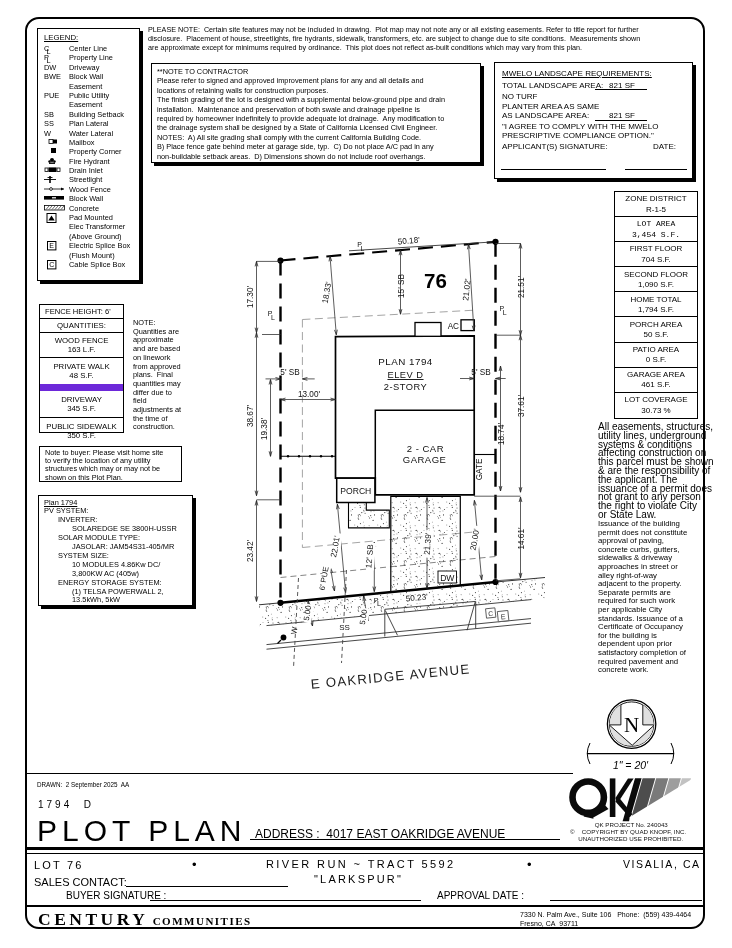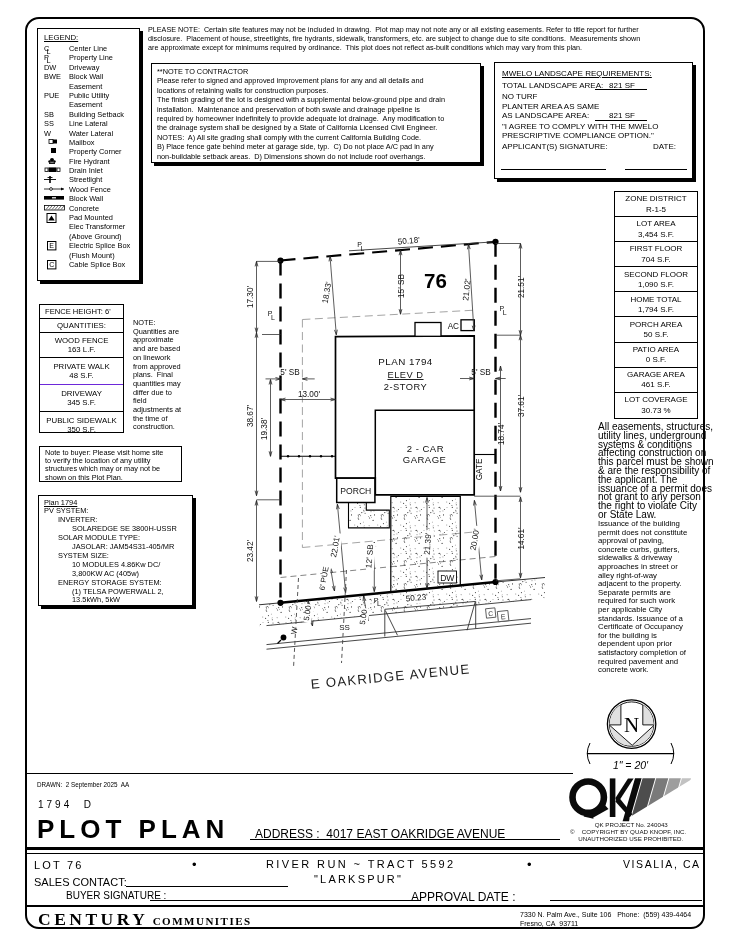--- a/index.html
+++ b/index.html
@@ -56,21 +56,21 @@
   <div class="abs" style="left:6px;top:4px;text-decoration:underline;font-size:7.8px;">LEGEND:</div>
   <div id="leg" class="abs" style="left:6px;top:15px;width:96px;">
 <div style="height:9.4px;white-space:nowrap;"><span style="display:inline-block;width:25px;vertical-align:top;"><span style="position:relative;display:inline-block;width:10px;"><span>C</span><span style="position:absolute;left:2.5px;top:2.5px;">L</span></span></span><span>Center Line</span></div>
 <div style="height:9.4px;white-space:nowrap;"><span style="display:inline-block;width:25px;vertical-align:top;"><span style="position:relative;display:inline-block;width:10px;"><span>P</span><span style="position:absolute;left:2.5px;top:2.5px;">L</span></span></span><span>Property Line</span></div>
 <div style="height:9.4px;white-space:nowrap;"><span style="display:inline-block;width:25px;vertical-align:top;">DW</span><span>Driveway</span></div>
 <div style="height:9.4px;white-space:nowrap;"><span style="display:inline-block;width:25px;vertical-align:top;">BWE</span><span>Block Wall</span></div>
 <div style="height:9.4px;white-space:nowrap;"><span style="display:inline-block;width:25px;vertical-align:top;"></span><span>Easement</span></div>
 <div style="height:9.4px;white-space:nowrap;"><span style="display:inline-block;width:25px;vertical-align:top;">PUE</span><span>Public Utility</span></div>
 <div style="height:9.4px;white-space:nowrap;"><span style="display:inline-block;width:25px;vertical-align:top;"></span><span>Easement</span></div>
 <div style="height:9.4px;white-space:nowrap;"><span style="display:inline-block;width:25px;vertical-align:top;">SB</span><span>Building Setback</span></div>
-<div style="height:9.4px;white-space:nowrap;"><span style="display:inline-block;width:25px;vertical-align:top;">SS</span><span>Line Lateral</span></div>
+<div style="height:9.4px;white-space:nowrap;"><span style="display:inline-block;width:25px;vertical-align:top;">SS</span><span>Plan Lateral</span></div>
 <div style="height:9.4px;white-space:nowrap;"><span style="display:inline-block;width:25px;vertical-align:top;">W</span><span>Water Lateral</span></div>
 <div style="height:9.4px;white-space:nowrap;"><span style="display:inline-block;width:25px;vertical-align:top;"><svg width="20" height="8" viewBox="0 0 20 8">
             <rect x="5" y="1.5" width="4" height="4" fill="none" stroke="#000" stroke-width="0.8"></rect>
             <rect x="9" y="1.5" width="4" height="4" fill="#000"></rect>
           </svg></span><span>Mailbox</span></div>
 <div style="height:9.4px;white-space:nowrap;"><span style="display:inline-block;width:25px;vertical-align:top;"><svg width="20" height="8" viewBox="0 0 20 8">
             <rect x="7" y="1" width="5" height="5" fill="#000"></rect>
           </svg></span><span>Property Corner</span></div>
 <div style="height:9.4px;white-space:nowrap;"><span style="display:inline-block;width:25px;vertical-align:top;"><svg width="20" height="8" viewBox="0 0 20 8">
             <circle cx="8" cy="3" r="2" fill="#000"></circle>
@@ -119,21 +119,21 @@
 </div>
 </div>
 
 <div class="bx" style="left:39px;top:293px;width:83px;height:13px;font-size:7.6px;margin-top:11px;">
   <div style="margin:2px 0 0 5px;">FENCE HEIGHT: 6'</div>
 </div>
 
 <div class="bx" style="left:39px;top:318px;width:83px;height:113px;font-size:7.8px;text-align:center;">
   <div style="border-bottom:1px solid #000;height:11px;padding-top:2px;">QUANTITIES:</div>
   <div style="border-bottom:1px solid #000;height:21px;padding-top:3px;">WOOD FENCE<br>163 L.F.</div>
-  <div style="border-bottom:1px solid #6d28d9;height:22px;padding-top:4px;">PRIVATE WALK<br>48 S.F.</div>
+  <div style="border-bottom:7px solid #6d28d9;height:22px;padding-top:4px;">PRIVATE WALK<br>48 S.F.</div>
   <div style="border-bottom:1px solid #000;height:22px;padding-top:4px;">DRIVEWAY<br>345 S.F.</div>
   <div style="height:22px;padding-top:4px;">PUBLIC SIDEWALK<br>350 S.F.</div>
 </div>
 
 <div class="abs" style="left:133px;top:319px;width:52px;font-size:7.4px;line-height:8.7px;">
 NOTE:<br>Quantities are<br>approximate<br>and are based<br>on linework<br>from approved<br>plans.&nbsp; Final<br>quantities may<br>differ due to<br>field<br>adjustments at<br>the time of<br>construction.
 </div>
 
 <div class="bx" style="left:39px;top:446px;width:143px;height:36px;font-size:7.3px;line-height:8.35px;padding:1.8px 0 0 5px;box-sizing:border-box;">
 Note to buyer: Please visit home site<br>
@@ -152,21 +152,21 @@
 <span style="padding-left:14px;">SYSTEM SIZE:</span><br>
 <span style="padding-left:28px;">10 MODULES 4.86Kw DC/</span><br>
 <span style="padding-left:28px;">3,800KW AC (405w)</span><br>
 <span style="padding-left:14px;">ENERGY STORAGE SYSTEM:</span><br>
 <span style="padding-left:28px;">(1) TELSA POWERWALL 2,</span><br>
 <span style="padding-left:28px;">13.5kWh, 5kW</span>
 </div>
 
 <div class="bx" style="left:614px;top:191px;width:82px;height:226px;font-size:8px;line-height:10.5px;text-align:center;">
   <div style="border-bottom:1px solid #000;height:21.8px;padding-top:2.3px;">ZONE DISTRICT<br>R-1-5</div>
-  <div style="border-bottom:1px solid #000;height:21.8px;padding-top:2.3px;">LOT AREA<br>3,454 S.F.</div>
+  <div style="border-bottom:1px solid #000;height:21.8px;padding-top:2.3px;font-family:Liberation Mono, monospace;">LOT AREA<br>3,454 S.F.</div>
   <div style="border-bottom:1px solid #000;height:21.8px;padding-top:2.3px;">FIRST FLOOR<br>704 S.F.</div>
   <div style="border-bottom:1px solid #000;height:21.8px;padding-top:2.3px;">SECOND FLOOR<br>1,090 S.F.</div>
   <div style="border-bottom:1px solid #000;height:21.8px;padding-top:2.3px;">HOME TOTAL<br>1,794 S.F.</div>
   <div style="border-bottom:1px solid #000;height:21.8px;padding-top:2.3px;">PORCH AREA<br>50 S.F.</div>
   <div style="border-bottom:1px solid #000;height:21.8px;padding-top:2.3px;">PATIO AREA<br>0 S.F.</div>
   <div style="border-bottom:1px solid #000;height:21.8px;padding-top:2.3px;">GARAGE AREA<br>461 S.F.</div>
   <div style="height:21.8px;padding-top:2.3px;">LOT COVERAGE<br>30.73 %</div>
 </div>
 
 <div class="abs" style="left:598px;top:423px;width:110px;font-size:10px;line-height:8.8px;white-space:nowrap;">
@@ -530,41 +530,41 @@
 <path d="M671,743 q5.5,10.5 0,21" fill="none" stroke="#000" stroke-width="1"></path>
 <text x="630.5" y="768.5" font-size="10.5" font-style="italic" text-anchor="middle" fill="#000">1" = 20'</text>
 </svg>
 
 <div class="abs" style="left:26px;top:773px;width:547px;border-top:1.2px solid #000;"></div>
 
 <div class="abs" style="left:37px;top:781px;font-size:6.3px;">DRAWN:&nbsp; 2 September 2025&nbsp; AA</div>
 
 <div class="abs" style="left:38px;top:799px;font-size:10px;letter-spacing:3px;">1794&nbsp; D</div>
 
-<div class="abs" style="left:37px;top:814px;font-size:26px;letter-spacing:5px;font-weight:700;">PLOT PLAN</div>
+<div class="abs" style="left:37px;top:814px;font-size:30px;letter-spacing:5px;font-weight:400;">PLOT PLAN</div>
 
 <div class="abs" style="left:255px;top:827px;font-size:12px;">ADDRESS :&nbsp; 4017 EAST OAKRIDGE AVENUE</div>
 <div class="abs" style="left:250px;top:839px;width:310px;border-top:1px solid #000;"></div>
 
 <div class="abs" style="left:26px;top:847px;width:677px;border-top:3px solid #000;"></div>
 <div class="abs" style="left:26px;top:853px;width:677px;border-top:1px solid #000;"></div>
 
 <div class="abs" style="left:34px;top:858.5px;font-size:11px;letter-spacing:2.2px;">LOT 76</div>
 <div class="abs" style="left:192px;top:857px;font-size:13px;">•</div>
 <div class="abs" style="left:266px;top:857.5px;font-size:11px;letter-spacing:2.4px;">RIVER RUN ~ TRACT 5592</div>
 <div class="abs" style="left:527px;top:857px;font-size:13px;">•</div>
 <div class="abs" style="left:623px;top:857.5px;font-size:10.5px;letter-spacing:1.6px;">VISALIA, CA</div>
 
 <div class="abs" style="left:34px;top:875.5px;font-size:11px;">SALES CONTACT:</div>
 <div class="abs" style="left:126px;top:885.5px;width:162px;border-top:1px solid #000;"></div>
 <div class="abs" style="left:314px;top:872.5px;font-size:11px;letter-spacing:2.2px;">"LARKSPUR"</div>
 
 <div class="abs" style="left:34px;top:890px;font-size:10px;margin-left:32px;">BUYER SIGNATURE :</div>
 <div class="abs" style="left:150px;top:900px;width:271px;border-top:1px solid #000;"></div>
-<div class="abs" style="left:411px;top:890px;font-size:12px;">APPROVAL DATE :</div>
+<div class="abs" style="left:437px;top:890px;font-size:10px;">APPROVAL DATE :</div>
 <div class="abs" style="left:550px;top:900px;width:152px;border-top:1px solid #000;"></div>
 
 <div class="abs" style="left:26px;top:905px;width:677px;border-top:2.5px solid #000;"></div>
 
 <div class="abs" style="left:38px;top:909px;font-family:'Liberation Serif',serif;font-size:17.5px;letter-spacing:3.5px;font-weight:600;">CENTURY<span style="font-size:11px;letter-spacing:1.5px;font-weight:600;">&nbsp;COMMUNITIES</span></div>
 
 <div class="abs" style="left:520px;top:910px;font-size:7px;line-height:9px;">7330 N. Palm Ave., Suite 106&nbsp;&nbsp;&nbsp;Phone:&nbsp; (559) 439-4464<br>Fresno, CA&nbsp; 93711</div>
 
 <svg id="qk" class="abs" style="left:565px;top:770px;" width="140" height="75" viewBox="565 770 140 75">
 

